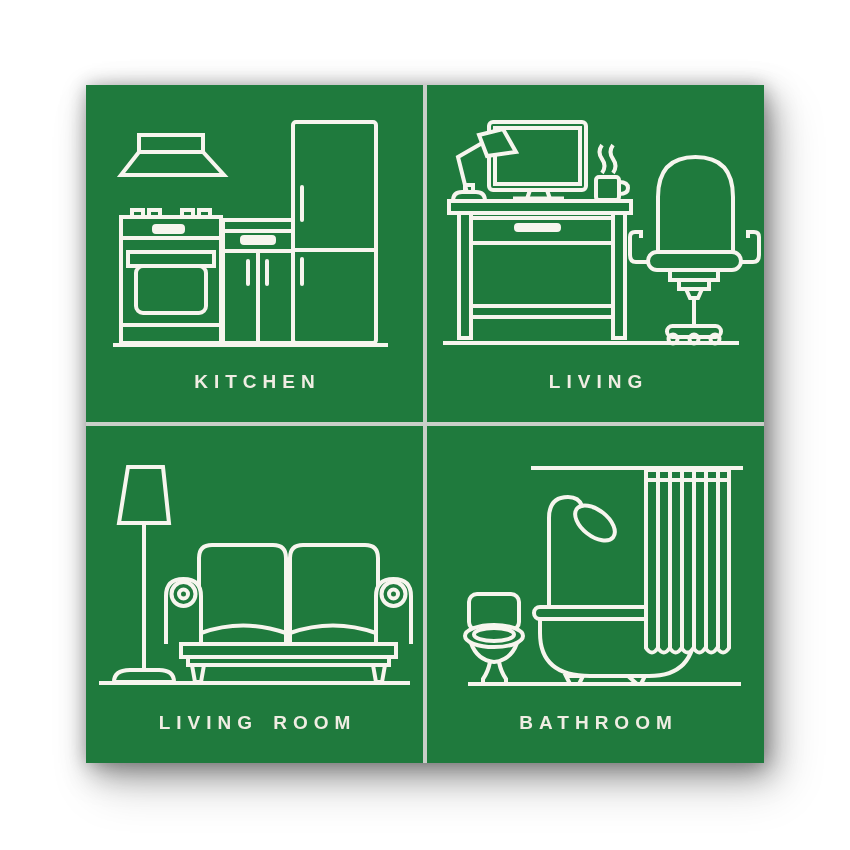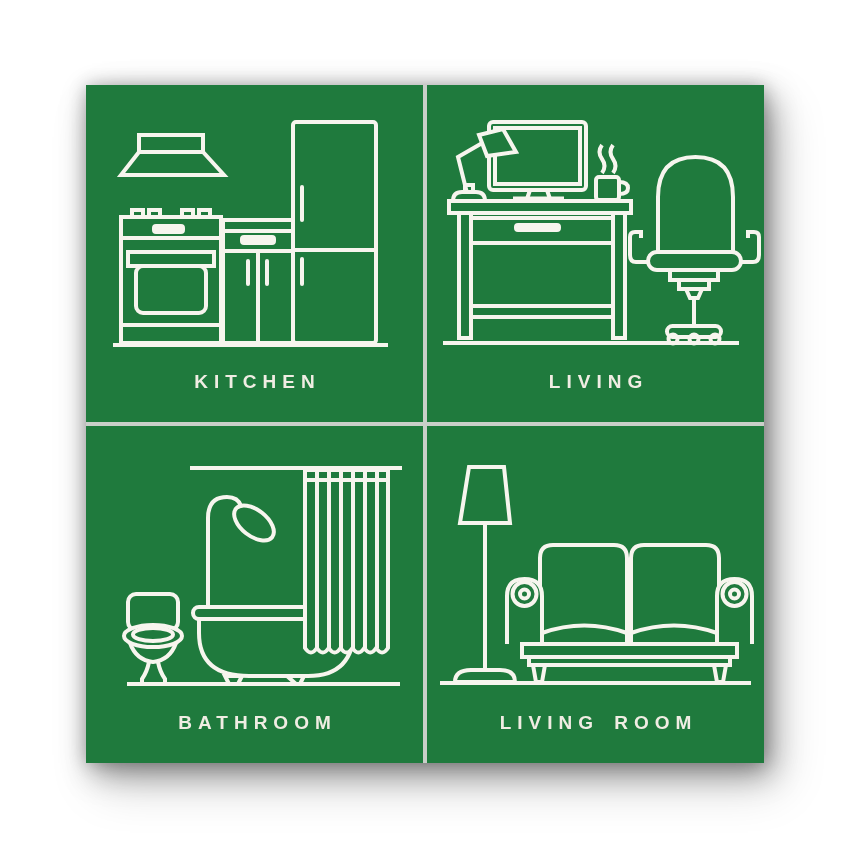--- a/index.html
+++ b/index.html
@@ -114,20 +114,50 @@
           <circle cx="246" cy="254" r="4.5" data-name="caster-wheel"></circle>
           <circle cx="267" cy="254" r="4.5" data-name="caster-wheel"></circle>
           <circle cx="288" cy="254" r="4.5" data-name="caster-wheel"></circle>
         </g>
         <line x1="16" y1="258" x2="312" y2="258" data-name="ground-line"></line>
       </g>
     </svg>
     <div class="tile-label" data-name="tile-label-office">LIVING</div>
   </div>
 
+  <div class="tile" data-name="tile-living-room">
+    <svg class="tile-art" viewBox="0 0 337 337" data-name="living-room-illustration">
+      <g stroke="var(--line-white)" stroke-width="4" fill="none">
+        <g data-name="floor-lamp-icon">
+          <path d="M42 41 H77 L83 97 H33 Z" data-name="lamp-shade"></path>
+          <line x1="58" y1="97" x2="58" y2="246"></line>
+          <path d="M28 256 Q28 244 44 244 H73 Q88 244 88 256 Z" fill="var(--tile-green)" data-name="lamp-base"></path>
+        </g>
+        <g data-name="sofa-icon">
+          <path d="M113 216 V132 Q113 119 126 119 H187 Q200 119 200 132 V216" data-name="back-cushion"></path>
+          <path d="M204 216 V132 Q204 119 217 119 H279 Q292 119 292 132 V216" data-name="back-cushion"></path>
+          <path d="M115 207 Q157 192 200 207" data-name="seat-cushion"></path>
+          <path d="M204 207 Q247 192 290 207" data-name="seat-cushion"></path>
+          <path d="M80 218 V170 Q80 153 97.5 153 Q115 153 115 170 V218" fill="var(--tile-green)" data-name="sofa-arm"></path>
+          <circle cx="97.5" cy="168" r="12"></circle>
+          <circle cx="97.5" cy="168" r="4.5"></circle>
+          <path d="M290 218 V170 Q290 153 307.5 153 Q325 153 325 170 V218" fill="var(--tile-green)" data-name="sofa-arm"></path>
+          <circle cx="307.5" cy="168" r="12"></circle>
+          <circle cx="307.5" cy="168" r="4.5"></circle>
+          <rect x="95" y="218" width="215" height="13" fill="var(--tile-green)"></rect>
+          <rect x="102" y="231" width="201" height="8" fill="var(--tile-green)"></rect>
+          <path d="M106 239 H118 L115 256 H109 Z" fill="var(--tile-green)" data-name="sofa-leg"></path>
+          <path d="M287 239 H299 L296 256 H290 Z" fill="var(--tile-green)" data-name="sofa-leg"></path>
+        </g>
+        <line x1="13" y1="257" x2="324" y2="257" data-name="ground-line"></line>
+      </g>
+    </svg>
+    <div class="tile-label" data-name="tile-label-living-room">LIVING ROOM</div>
+  </div>
+
   <div class="tile" data-name="tile-bathroom">
     <svg class="tile-art" viewBox="0 0 337 337" data-name="bathroom-illustration">
       <g stroke="var(--line-white)" stroke-width="4" fill="none">
         <line x1="104" y1="42" x2="316" y2="42" data-name="curtain-rod-icon"></line>
         <g data-name="shower-head-icon">
           <path d="M122 185 V92 Q122 71 141 71 Q152 71 155 80"></path>
           <ellipse cx="168" cy="97" rx="23" ry="13" transform="rotate(38 168 97)" fill="var(--tile-green)"></ellipse>
         </g>
         <g data-name="bathtub-icon">
           <path d="M113 190 V207 Q113 250 163 250 H222 Q268 250 268 202 V190"></path>
@@ -152,43 +182,13 @@
           <ellipse cx="67" cy="208.5" rx="20" ry="6.5"></ellipse>
           <path d="M44 217 Q50 234 67 236 Q84 234 90 217" data-name="toilet-bowl"></path>
           <path d="M63 236 Q61 246 56 253 V258 H79 V253 Q74 246 72 236" data-name="toilet-pedestal"></path>
         </g>
         <line x1="41" y1="258" x2="314" y2="258" data-name="ground-line"></line>
       </g>
     </svg>
     <div class="tile-label" data-name="tile-label-bathroom">BATHROOM</div>
   </div>
 
-  <div class="tile" data-name="tile-living-room">
-    <svg class="tile-art" viewBox="0 0 337 337" data-name="living-room-illustration">
-      <g stroke="var(--line-white)" stroke-width="4" fill="none">
-        <g data-name="floor-lamp-icon">
-          <path d="M42 41 H77 L83 97 H33 Z" data-name="lamp-shade"></path>
-          <line x1="58" y1="97" x2="58" y2="246"></line>
-          <path d="M28 256 Q28 244 44 244 H73 Q88 244 88 256 Z" fill="var(--tile-green)" data-name="lamp-base"></path>
-        </g>
-        <g data-name="sofa-icon">
-          <path d="M113 216 V132 Q113 119 126 119 H187 Q200 119 200 132 V216" data-name="back-cushion"></path>
-          <path d="M204 216 V132 Q204 119 217 119 H279 Q292 119 292 132 V216" data-name="back-cushion"></path>
-          <path d="M115 207 Q157 192 200 207" data-name="seat-cushion"></path>
-          <path d="M204 207 Q247 192 290 207" data-name="seat-cushion"></path>
-          <path d="M80 218 V170 Q80 153 97.5 153 Q115 153 115 170 V218" fill="var(--tile-green)" data-name="sofa-arm"></path>
-          <circle cx="97.5" cy="168" r="12"></circle>
-          <circle cx="97.5" cy="168" r="4.5"></circle>
-          <path d="M290 218 V170 Q290 153 307.5 153 Q325 153 325 170 V218" fill="var(--tile-green)" data-name="sofa-arm"></path>
-          <circle cx="307.5" cy="168" r="12"></circle>
-          <circle cx="307.5" cy="168" r="4.5"></circle>
-          <rect x="95" y="218" width="215" height="13" fill="var(--tile-green)"></rect>
-          <rect x="102" y="231" width="201" height="8" fill="var(--tile-green)"></rect>
-          <path d="M106 239 H118 L115 256 H109 Z" fill="var(--tile-green)" data-name="sofa-leg"></path>
-          <path d="M287 239 H299 L296 256 H290 Z" fill="var(--tile-green)" data-name="sofa-leg"></path>
-        </g>
-        <line x1="13" y1="257" x2="324" y2="257" data-name="ground-line"></line>
-      </g>
-    </svg>
-    <div class="tile-label" data-name="tile-label-living-room">LIVING ROOM</div>
-  </div>
-
 </div>
 
 </body></html>

